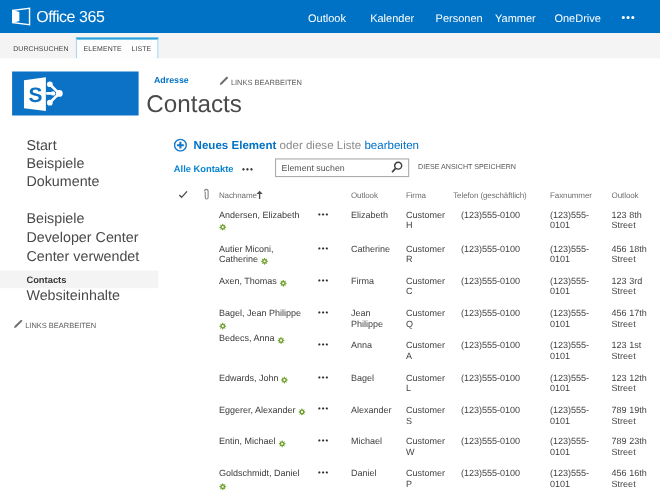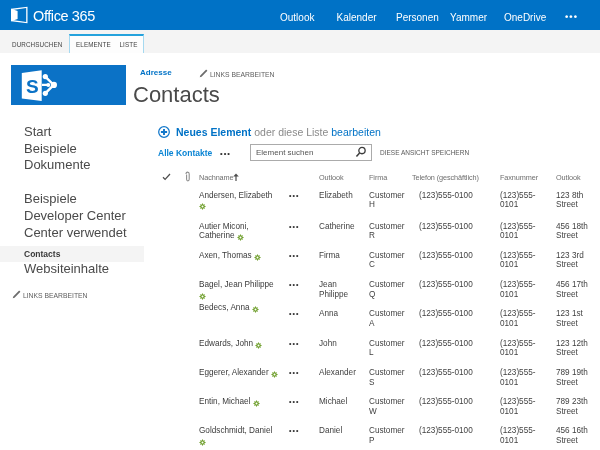--- a/index.html
+++ b/index.html
@@ -146,21 +146,21 @@
 <div class="c" style="left:319px;top:309px;width:48px">Anna</div>
 <div class="c" style="left:369px;top:309px;width:48px">Customer<br>A</div>
 <div class="c" style="left:419px;top:309px;width:80px">(123)555-0100</div>
 <div class="c" style="left:500px;top:309px;width:52px">(123)555-<br>0101</div>
 <div class="c" style="left:556px;top:309px;width:44px">123 1st<br>Street</div>
 <div class="c" style="left:199px;top:338.5px;width:88px;color:#3b3b3b">Edwards, John <svg class="nb" width="7" height="7" viewBox="0 0 10 10">
       <path d="M5 0 L6.3 2.5 L8.6 1.4 L7.5 3.7 L10 5 L7.5 6.3 L8.6 8.6 L6.3 7.5 L5 10 L3.7 7.5 L1.4 8.6 L2.5 6.3 L0 5 L2.5 3.7 L1.4 1.4 L3.7 2.5 Z" fill="#71A02F"></path>
       <circle cx="5" cy="5" r="1.4" fill="#fff"></circle>
     </svg></div>
 <div class="c dots3" style="left:289px;top:338.5px">•••</div>
-<div class="c" style="left:319px;top:338.5px;width:48px">John</div>
+<div class="c" style="left:319px;top:338.5px;width:48px">Bagel</div>
 <div class="c" style="left:369px;top:338.5px;width:48px">Customer<br>L</div>
 <div class="c" style="left:419px;top:338.5px;width:80px">(123)555-0100</div>
 <div class="c" style="left:500px;top:338.5px;width:52px">(123)555-<br>0101</div>
 <div class="c" style="left:556px;top:338.5px;width:44px">123 12th<br>Street</div>
 <div class="c" style="left:199px;top:368px;width:88px;color:#3b3b3b">Eggerer, Alexander <svg class="nb" width="7" height="7" viewBox="0 0 10 10">
       <path d="M5 0 L6.3 2.5 L8.6 1.4 L7.5 3.7 L10 5 L7.5 6.3 L8.6 8.6 L6.3 7.5 L5 10 L3.7 7.5 L1.4 8.6 L2.5 6.3 L0 5 L2.5 3.7 L1.4 1.4 L3.7 2.5 Z" fill="#71A02F"></path>
       <circle cx="5" cy="5" r="1.4" fill="#fff"></circle>
     </svg></div>
 <div class="c dots3" style="left:289px;top:368px">•••</div>
 <div class="c" style="left:319px;top:368px;width:48px">Alexander</div>

